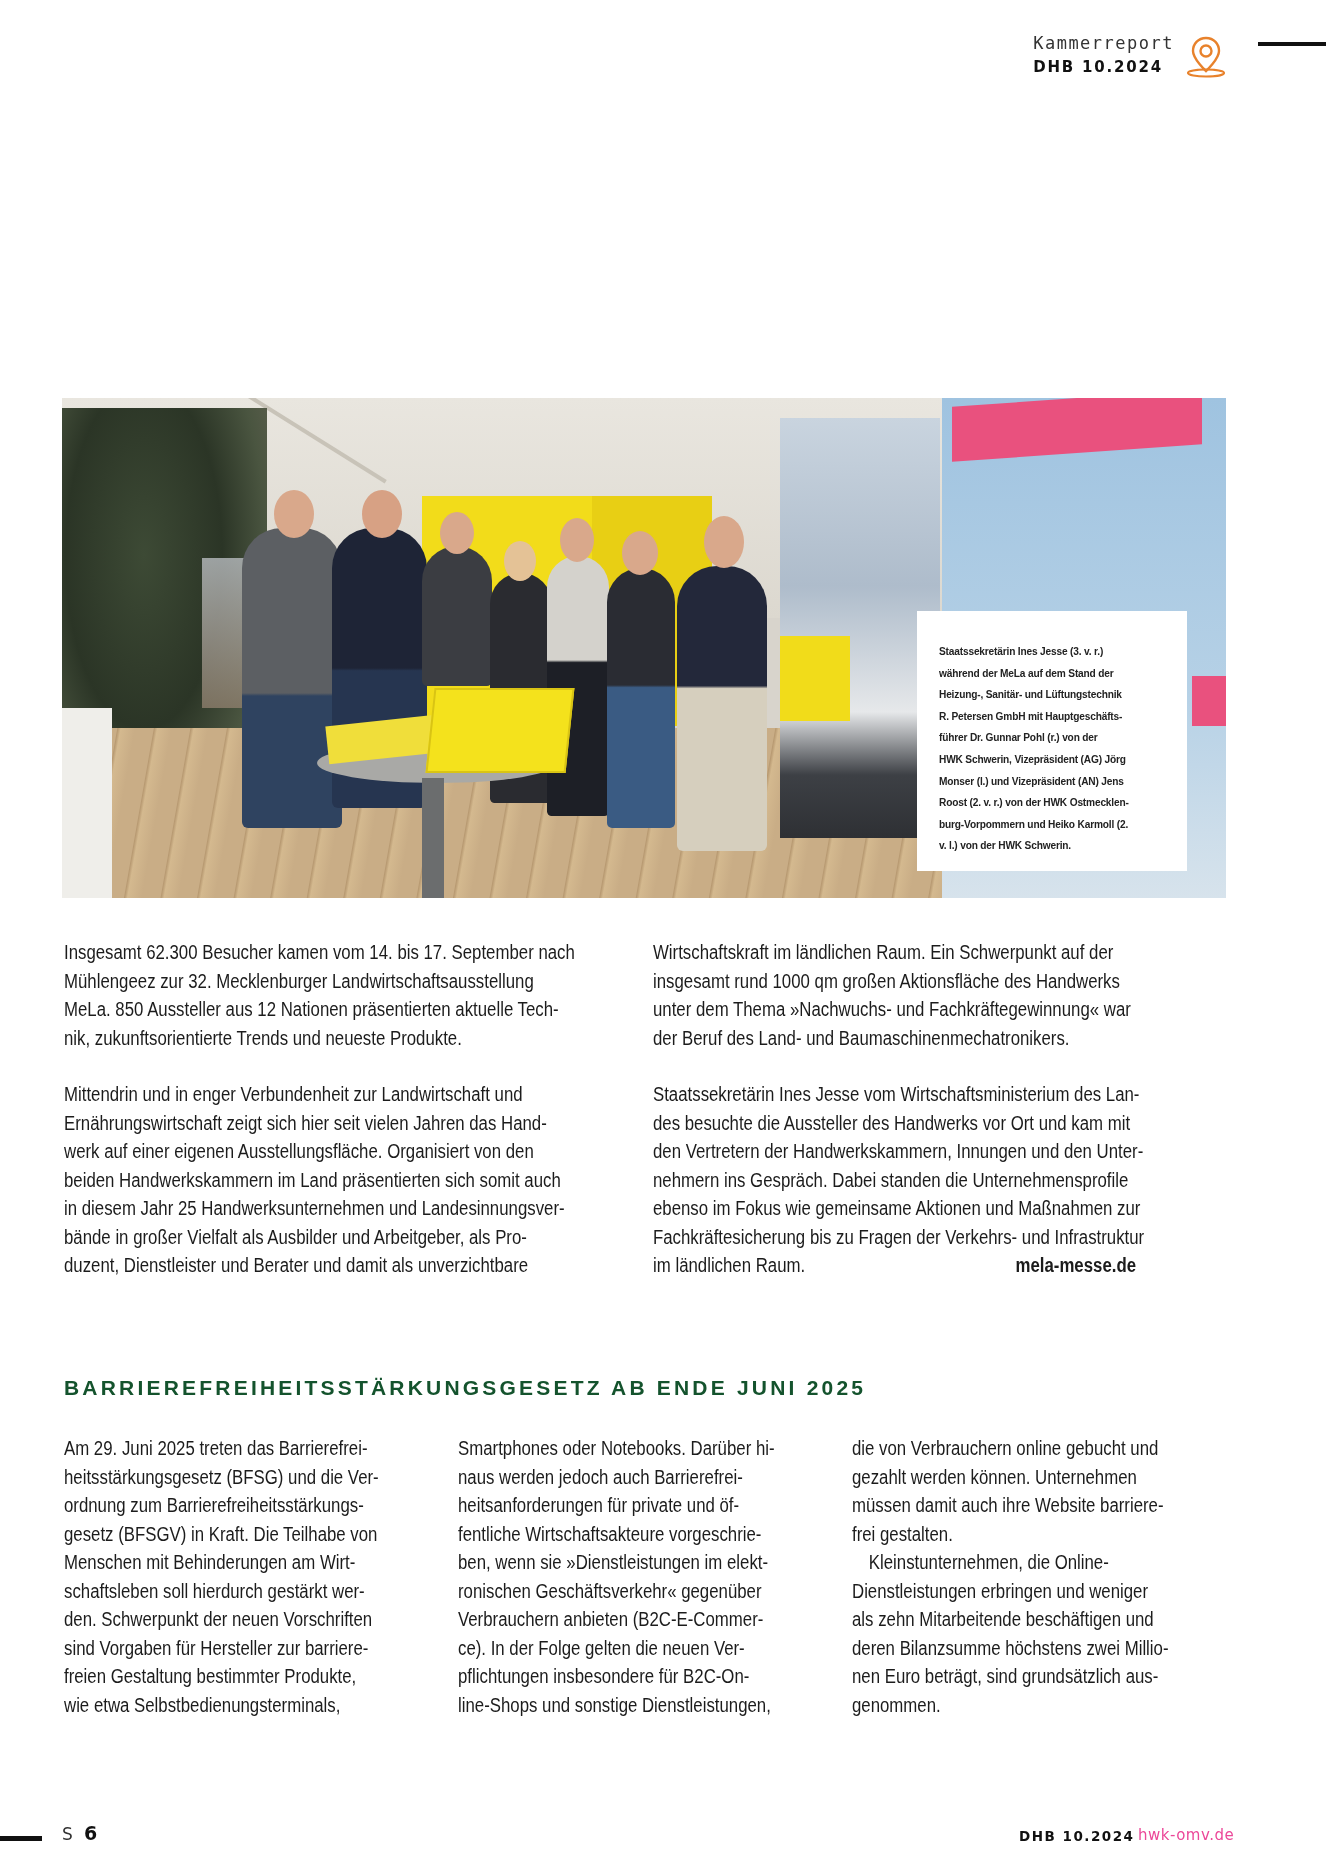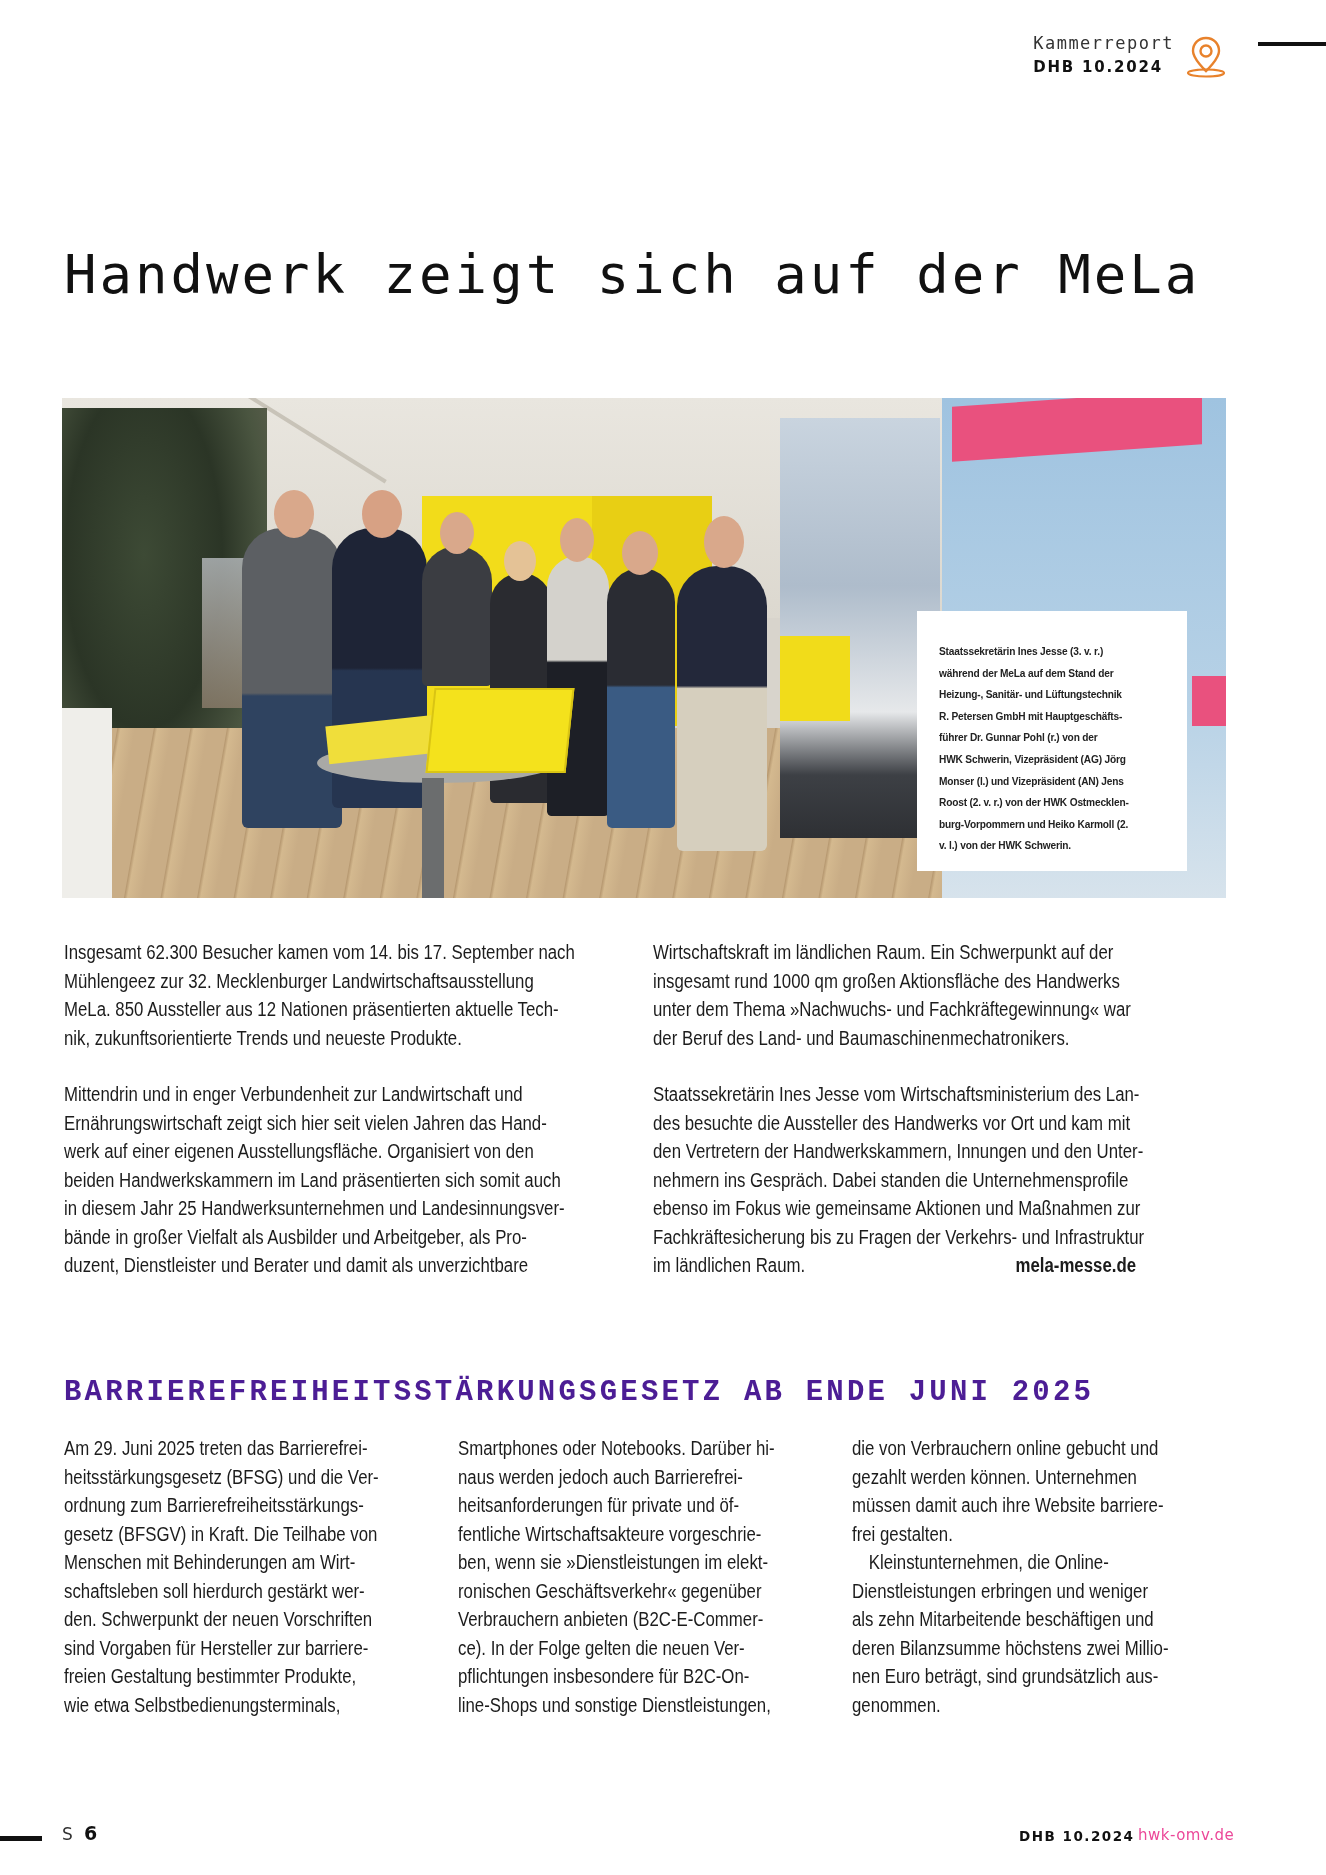--- a/index.html
+++ b/index.html
@@ -54,22 +54,22 @@
   
   .body-text { font-family: "Liberation Sans Narrow", "Liberation Sans", sans-serif; font-size: 20px; line-height: 28.5px; color: #1c1c1c; }
   .narrow { transform: scaleX(0.84); transform-origin: left top; }
   .col-a1 { position: absolute; left: 64px; top: 938px; width: 690px; }
   .col-a2 { position: absolute; left: 653px; top: 938px; width: 690px; }
   .para { margin-bottom: 28px; text-align: justify; text-align-last: left; }
   .para-line { display: block; white-space: nowrap; }
   .link-strong { font-weight: bold; float: right; }
 
   
-  .sec-heading { position: absolute; left: 64px; top: 1376px; font-family: Liberation Mono, monospace; font-weight: bold; font-size: 29px;
-                 letter-spacing: 3.2px; color: #4c1d95; white-space: nowrap; }
+  .sec-heading { position: absolute; left: 64px; top: 1376px; font-family: Liberation Sans, sans-serif; font-weight: bold; font-size: 21px;
+                 letter-spacing: 3.2px; color: #14532d; white-space: nowrap; }
   .col-b { position: absolute; top: 1434px; width: 460px; }
   .col-b1 { left: 64px; }
   .col-b2 { left: 458px; }
   .col-b3 { left: 852px; }
   .indent { padding-left: 20px; }
 
   
   .ftr-rule { position: absolute; left: 0; top: 1836px; width: 42px; height: 5px; background: #111; }
   .ftr-page-prefix { position: absolute; left: 62px; top: 1824px; font-family: "DejaVu Sans", sans-serif; font-size: 17px; color: #333; letter-spacing: 1px; }
   .ftr-page-num { position: absolute; left: 84px; top: 1822px; font-family: "DejaVu Sans", sans-serif; font-weight: bold; font-size: 19px; color: #111; }
@@ -84,21 +84,20 @@
   <div class="hdr-issue">DHB 10.2024</div>
 </div>
 <svg class="hdr-pin" viewBox="0 0 46 46">
   <path d="M23 4 C15 4 10 10 10 17 C10 25 23 37 23 37 C23 37 36 25 36 17 C36 10 31 4 23 4 Z" fill="none" stroke="#e8822c" stroke-width="2.4"></path>
   <circle cx="23" cy="17" r="5.5" fill="none" stroke="#e8822c" stroke-width="2.4"></circle>
   <ellipse cx="23" cy="39" rx="18" ry="3.5" fill="none" stroke="#e8822c" stroke-width="2.2"></ellipse>
 </svg>
 <div class="hdr-rule-right"></div>
 
 <h1 class="title">
-  <span class="para-line">Handwerk zeigt sich auf der MeLa</span>
 </h1>
 
 <div class="photo">
   <div class="ph-tent"></div>
   <div class="ph-tent-beam1"></div>
   <div class="ph-tree"></div>
   <div class="ph-crowd"></div>
   <div class="ph-floor"></div>
   <div class="ph-yellow-wall"></div>
   <div class="ph-yellow-wall2"></div>

